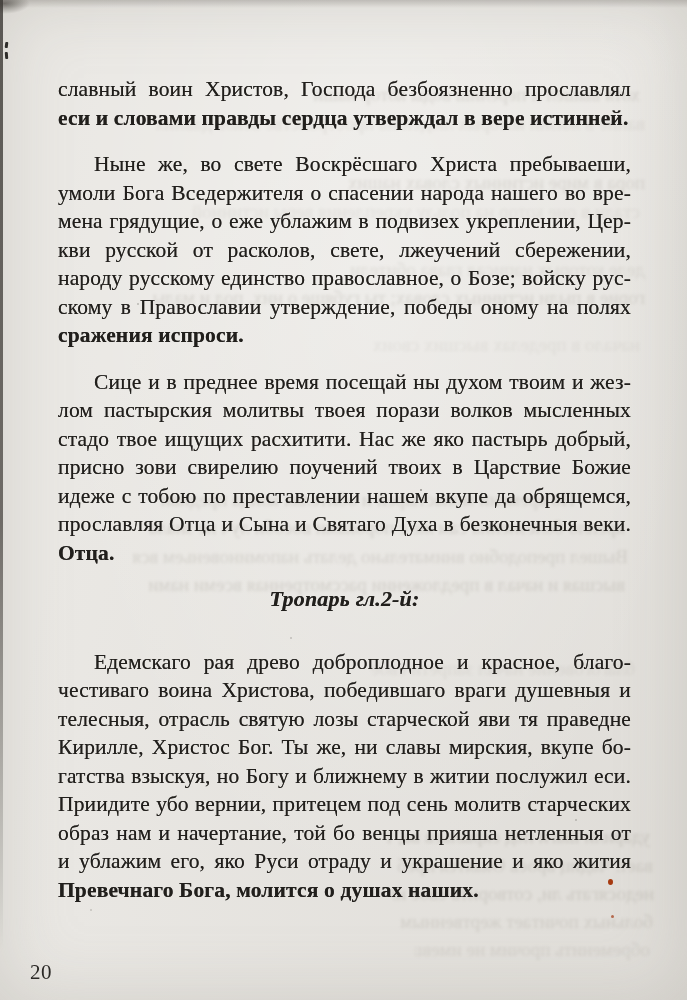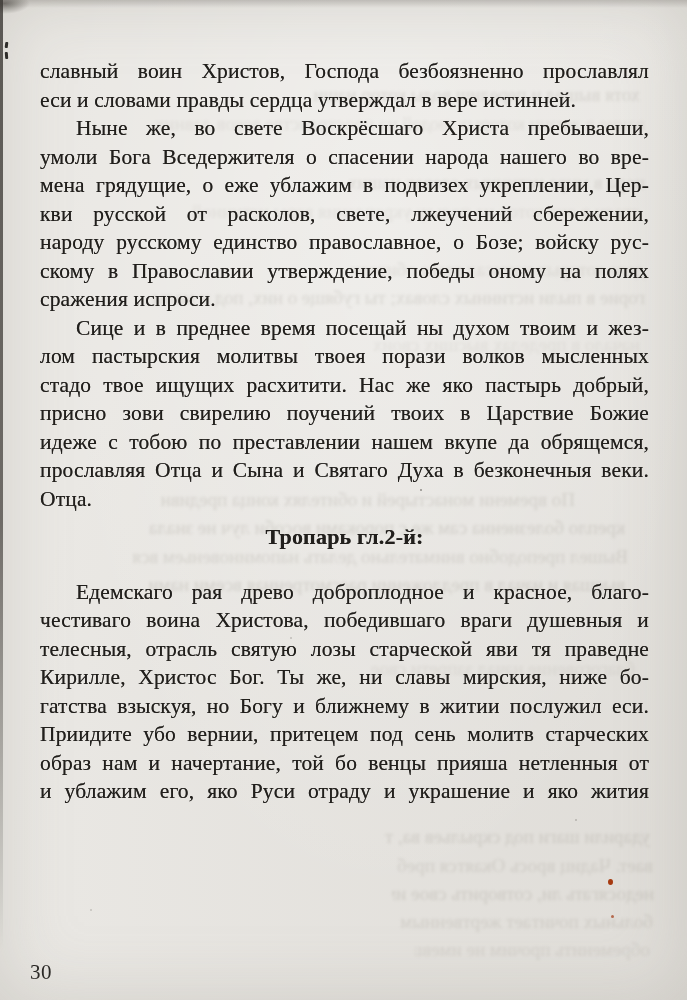--- a/index.html
+++ b/index.html
@@ -61,29 +61,30 @@
   .g15{top:911px; left:398px; width:255px; opacity:.20;}
   .g16{top:939px; left:415px; width:235px; opacity:.16;}
   
   .text-block{
     position:absolute;left:40px;right:38px;top:57px;
     font-size:21.5px;line-height:28.5px;
     color:#211f1c;
     letter-spacing:0.15px;
     text-shadow:0 0 0.5px rgba(33,31,28,0.75);
   }
-  .para{margin:0;padding:0;}
+  .para{margin:18px;padding:0;}
   .line{display:block;text-align:justify;text-align-last:justify;}
-  .line.end{text-align-last:left;}
+  .line.end{text-align-last:left;font-weight:bold;}
   .line.indent{padding-left:36px;}
   .heading{
-    margin:10px 0 26px 0;
+    margin:10px 0 34px 0;
     font-size:22px;font-weight:bold;
     text-align:right;text-align-last:center;
     letter-spacing:0.2px;
+    font-style:italic;
   }
   .page-number{
     position:absolute;left:30px;top:960px;
     font-size:21px;color:#2b2926;letter-spacing:.5px;
   }
 </style>
 </head>
 <body>
 
 <div class="page">
@@ -143,24 +144,25 @@
       <span class="line">прославляя Отца и Сына и Святаго Духа в безконечныя веки.</span>
       <span class="line end">Отца.</span>
     </p>
 
     <h2 class="heading">Тропарь гл.2-й:</h2>
 
     <p class="para">
       <span class="line indent">Едемскаго рая древо доброплодное и красное, благо-</span>
       <span class="line">честиваго воина Христова, победившаго враги душевныя и</span>
       <span class="line">телесныя, отрасль святую лозы старческой яви тя праведне</span>
-      <span class="line">Кирилле, Христос Бог. Ты же, ни славы мирския, ниже бо-</span>
+      <span class="line">Кирилле, Христос Бог. Ты же, ни славы мирския, вкупе бо-</span>
       <span class="line">гатства взыскуя, но Богу и ближнему в житии послужил еси.</span>
       <span class="line">Приидите убо вернии, притецем под сень молитв старческих</span>
       <span class="line">образ нам и начертание, той бо венцы прияша нетленныя от</span>
       <span class="line">и ублажим его, яко Руси отраду и украшение и яко жития</span>
+      <span class="line end">Превечнаго Бога, молится о душах наших.</span>
     </p>
 
   </main>
 
-  <div class="page-number">30</div>
+  <div class="page-number">20</div>
 
 </div>
 
 </body></html>

